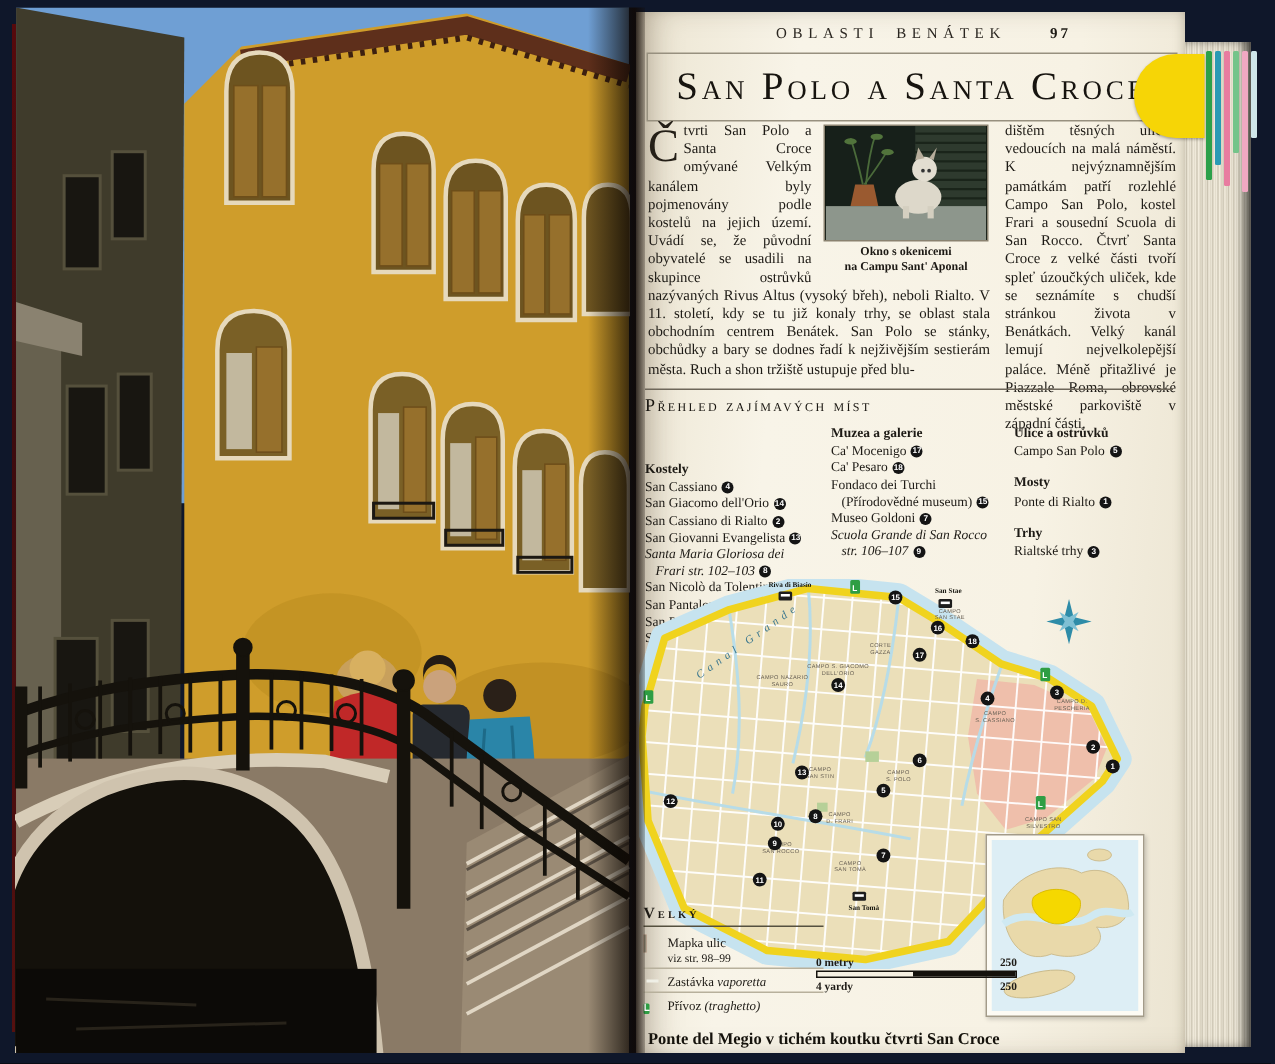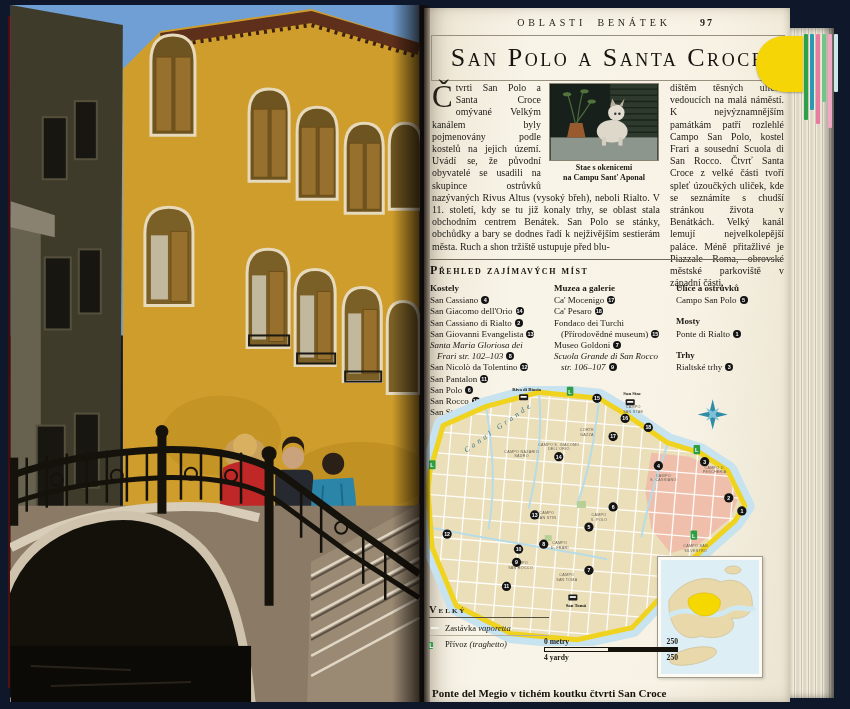--- a/index.html
+++ b/index.html
@@ -33,24 +33,24 @@
   .intro-main{margin-right:124px;}
   .intro p{margin:0;}
   .dropcap{float:left;font-size:31px;line-height:25px;padding:2px 3px 0 0;color:#241f17;}
   .photo-fig{float:right;width:112px;margin:2px 0 3px 7px;text-align:center;}
   .photo-frame{width:108px;height:76px;margin:0 auto;background:#101810;box-shadow:0 0 0 1px #8a8270;}
   .photo-cap{font-size:8px;font-weight:bold;line-height:9.5px;margin-top:3px;}
 
   
   .sights-rule{position:absolute;left:6px;top:251px;width:352px;border-top:1px solid #6e675a;}
   .sights{position:absolute;left:6px;top:255px;width:354px;}
-  .sights h2{margin:0 0 5px 0;font-size:12px;font-weight:bold;font-variant:small-caps;letter-spacing:1.6px;color:#17140f;}
+  .sights h2{margin:0 0 5px 0;font-size:12px;font-weight:normal;font-variant:small-caps;letter-spacing:1.6px;color:#17140f;}
   .sight-cols{display:flex;}
   .sight-col{font-size:9px;line-height:11.2px;}
-  .sight-col:nth-child(1){width:124px;}
+  .sight-col:nth-child(1){width:124px;margin-top:24px;}
   .sight-col:nth-child(2){width:122px;}
   .sight-col:nth-child(3){width:106px;}
   .g-title{font-weight:bold;margin:0 0 1px 0;}
   .sight-col .g-title:not(:first-child){margin-top:10px;}
   .sight{margin:0;}
   .note{padding-left:7px;}
   .it{font-style:italic;}
   .badge{display:inline-block;width:8px;height:8px;margin-left:3px;border-radius:50%;background:#141414;color:#fff;
     font:bold 5.5px/8.5px var(--sans);text-align:center;vertical-align:1px;}
 
@@ -286,21 +286,21 @@
               <circle cx="64" cy="28" r="8" fill="#e2ddd0"></circle>
               <polygon points="58,22 60,14 64,21" fill="#b8ae9c"></polygon>
                 <polygon points="70,22 72,14 67,21" fill="#b8ae9c"></polygon>
               <rect x="50" y="52" width="4" height="8" fill="#d4cfc0"></rect>
                 <rect x="66" y="52" width="4" height="8" fill="#d4cfc0"></rect>
               <circle cx="63" cy="29" r="1.2" fill="#333"></circle>
                 <circle cx="67" cy="29" r="1.2" fill="#333"></circle>
             </svg>
           </div>
           <div class="photo-cap">
-            <span>Stae s okenicemi</span><br>
+            <span>Okno s okenicemi</span><br>
             <span>na Campu Sant' Aponal</span>
           </div>
         </div>
         <p><span class="dropcap">Č</span><span>tvrti San Polo a Santa Croce omývané Velkým kanálem byly pojmenovány podle kostelů na jejich území. Uvádí se, že původní obyvatelé se usadili na skupince ostrůvků nazývaných Rivus Altus (vysoký břeh), neboli Rialto. V 11. století, kdy se tu již konaly trhy, se oblast stala obchodním centrem Benátek. San Polo se stánky, obchůdky a bary se dodnes řadí k nejživějším sestierám města. Ruch a shon tržiště ustupuje před blu-</span></p>
       </div>
     </div>
 
     <div class="sights-rule"></div>
     <div class="sights">
       <h2>Přehled zajímavých míst</h2>
@@ -545,20 +545,24 @@
         <ellipse cx="32" cy="96" rx="24" ry="8" transform="rotate(-12 32 96)" fill="#e9d9aa" stroke="#c9b98a" stroke-width=".6"></ellipse>
         <ellipse cx="72" cy="10" rx="8" ry="4" fill="#e9d9aa" stroke="#c9b98a" stroke-width=".6"></ellipse>
         <path d="M8,56 C28,42 48,64 68,50 C78,44 88,52 94,48" stroke="#cfe9f2" stroke-width="5" fill="none"></path>
         <path d="M28,38 C38,30 54,32 59,40 C61,48 54,56 44,56 C34,56 24,46 28,38 Z" fill="#f5d800" stroke="#d8b800" stroke-width=".6"></path>
       </svg>
     </div>
 
     <div id="legend">
       <h3>Velký</h3>
       <div class="leg-row">
+        <span class="leg-ico"><span class="swatch"></span></span>
+        <span><span>Mapka ulic</span><br><span class="leg-sub">viz str. 98–99</span></span>
+      </div>
+      <div class="leg-row">
         <span class="leg-ico"><span class="vap"></span></span>
         <span><span>Zastávka </span><span class="it">vaporetta</span></span>
       </div>
       <div class="leg-row">
         <span class="leg-ico"><span class="tra">L</span></span>
         <span><span>Přívoz </span><span class="it">(traghetto)</span></span>
       </div>
     </div>
 
     <div id="scalebar">

